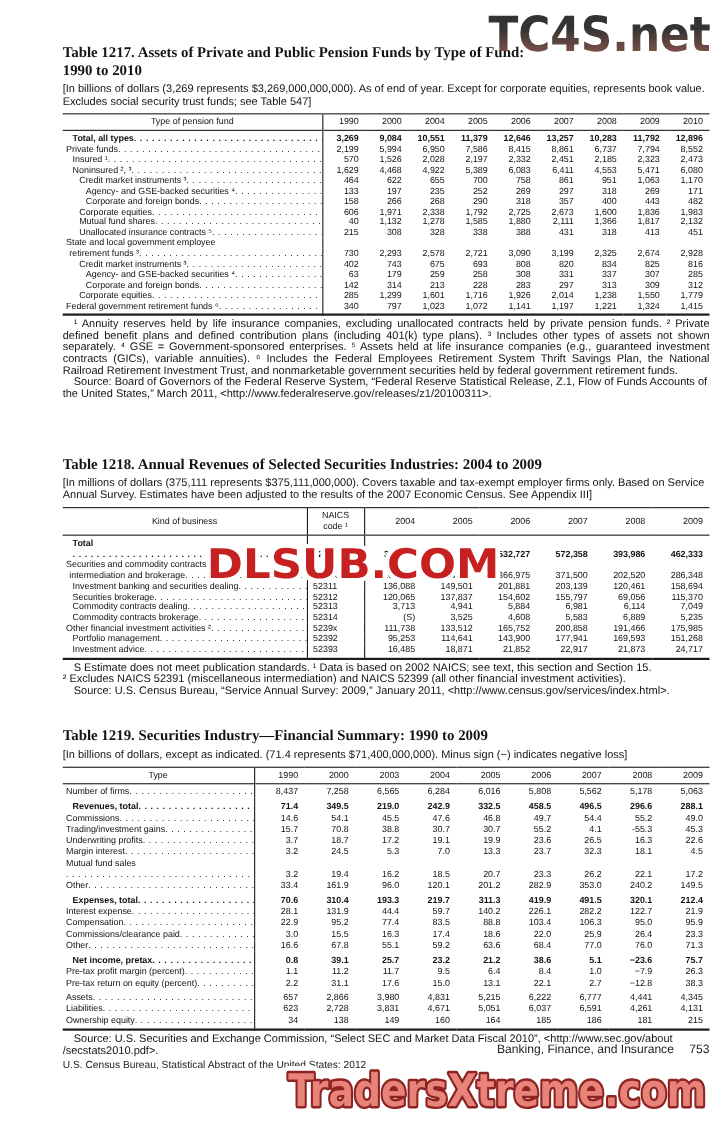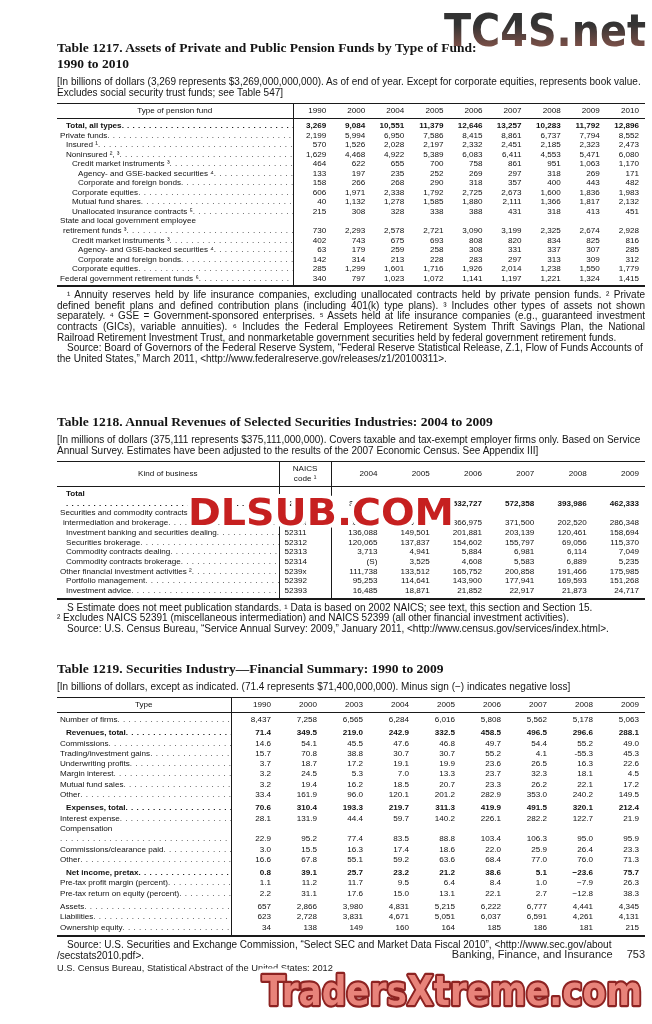--- a/index.html
+++ b/index.html
@@ -703,21 +703,21 @@
             <td class="num">5.3</td>
             <td class="num">7.0</td>
             <td class="num">13.3</td>
             <td class="num">23.7</td>
             <td class="num">32.3</td>
             <td class="num">18.1</td>
             <td class="num">4.5</td>
           </tr>
           <tr>
             <td class="bR">
-              <div class="lwrap" style="padding-left: 3px;">
+              <div class="lwrap" style="padding-left: 3px; flex-direction: column;">
                 <span class="lbl">Mutual fund sales</span>
                 <span class="leader"></span>
               </div>
             </td>
             <td class="num">3.2</td>
             <td class="num">19.4</td>
             <td class="num">16.2</td>
             <td class="num">18.5</td>
             <td class="num">20.7</td>
             <td class="num">23.3</td>
@@ -771,21 +771,21 @@
             <td class="num">44.4</td>
             <td class="num">59.7</td>
             <td class="num">140.2</td>
             <td class="num">226.1</td>
             <td class="num">282.2</td>
             <td class="num">122.7</td>
             <td class="num">21.9</td>
           </tr>
           <tr>
             <td class="bR">
-              <div class="lwrap" style="padding-left: 3px; flex-direction: column;">
+              <div class="lwrap" style="padding-left: 3px;">
                 <span class="lbl">Compensation</span>
                 <span class="leader"></span>
               </div>
             </td>
             <td class="num">22.9</td>
             <td class="num">95.2</td>
             <td class="num">77.4</td>
             <td class="num">83.5</td>
             <td class="num">88.8</td>
             <td class="num">103.4</td>

